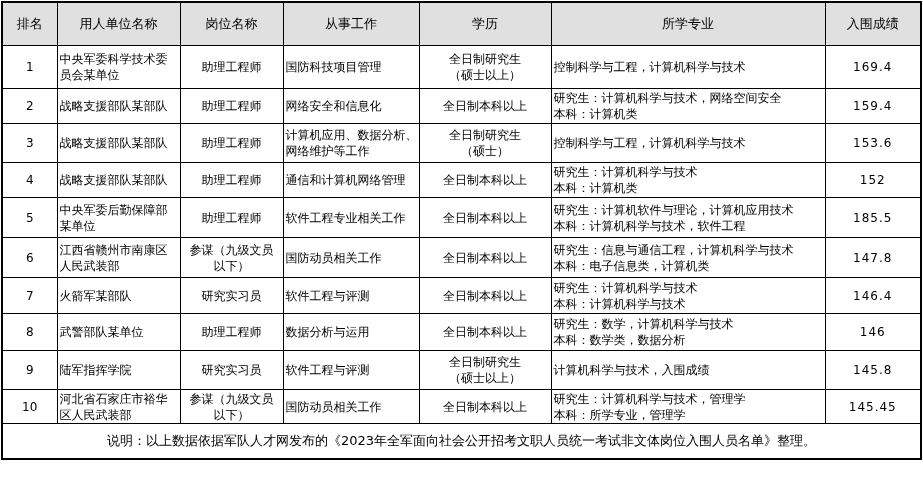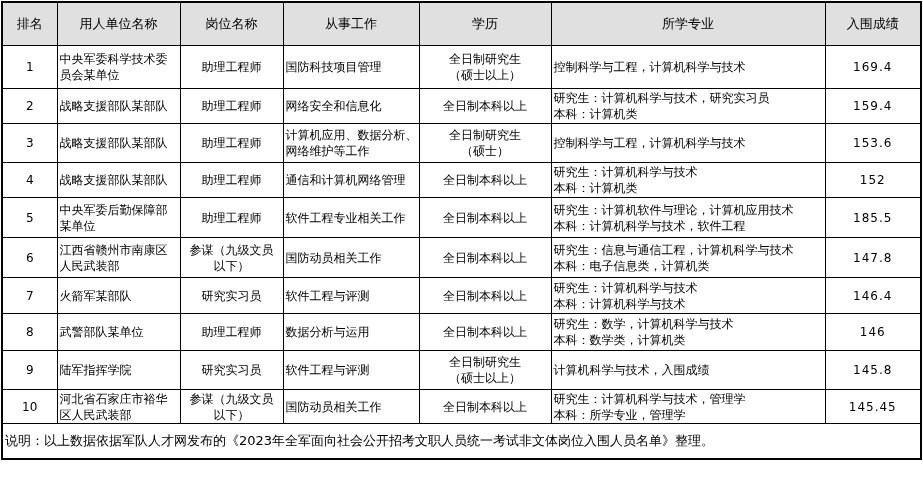--- a/index.html
+++ b/index.html
@@ -41,21 +41,21 @@
   table.shortlist td {
     font-size: 12px;
     padding: 0 2px;
   }
   td.al-left  { text-align: left;  padding-left: 4px; padding-right: 2px; }
   td.al-center{ text-align: center; }
   td.cell-score { font-size: 13px; letter-spacing: 1px; }
   .cell-line { white-space: nowrap; line-height: 16px; }
   td.al-center .cell-line { line-height: 16px; }
   tr.footnote-row td {
-    text-align: left;
+    text-align: center;
     font-size: 13px;
     height: 34px;
     background: #ffffff;
   }
 </style>
 </head>
 <body>
 
 <div class="page">
   <table class="shortlist">
@@ -115,21 +115,21 @@
           <td class="al-center cell-position">
             <div class="cell-line">助理工程师</div>
           </td>
           <td class="al-left cell-work">
             <div class="cell-line">网络安全和信息化</div>
           </td>
           <td class="al-center cell-education">
             <div class="cell-line">全日制本科以上</div>
           </td>
           <td class="al-left cell-major">
-            <div class="cell-line">研究生：计算机科学与技术，研究实习员</div>
+            <div class="cell-line">研究生：计算机科学与技术，网络空间安全</div>
             <div class="cell-line">本科：计算机类</div>
           </td>
           <td class="al-center cell-score">
             <div class="cell-line">159.4</div>
           </td>
         </tr>
         <tr style="height: 39px;">
           <td class="al-center cell-rank">
             <div class="cell-line">3</div>
           </td>
@@ -264,21 +264,21 @@
             <div class="cell-line">助理工程师</div>
           </td>
           <td class="al-left cell-work">
             <div class="cell-line">数据分析与运用</div>
           </td>
           <td class="al-center cell-education">
             <div class="cell-line">全日制本科以上</div>
           </td>
           <td class="al-left cell-major">
             <div class="cell-line">研究生：数学，计算机科学与技术</div>
-            <div class="cell-line">本科：数学类，计算机类</div>
+            <div class="cell-line">本科：数学类，数据分析</div>
           </td>
           <td class="al-center cell-score">
             <div class="cell-line">146</div>
           </td>
         </tr>
         <tr style="height: 39px;">
           <td class="al-center cell-rank">
             <div class="cell-line">9</div>
           </td>
           <td class="al-left cell-employer">

